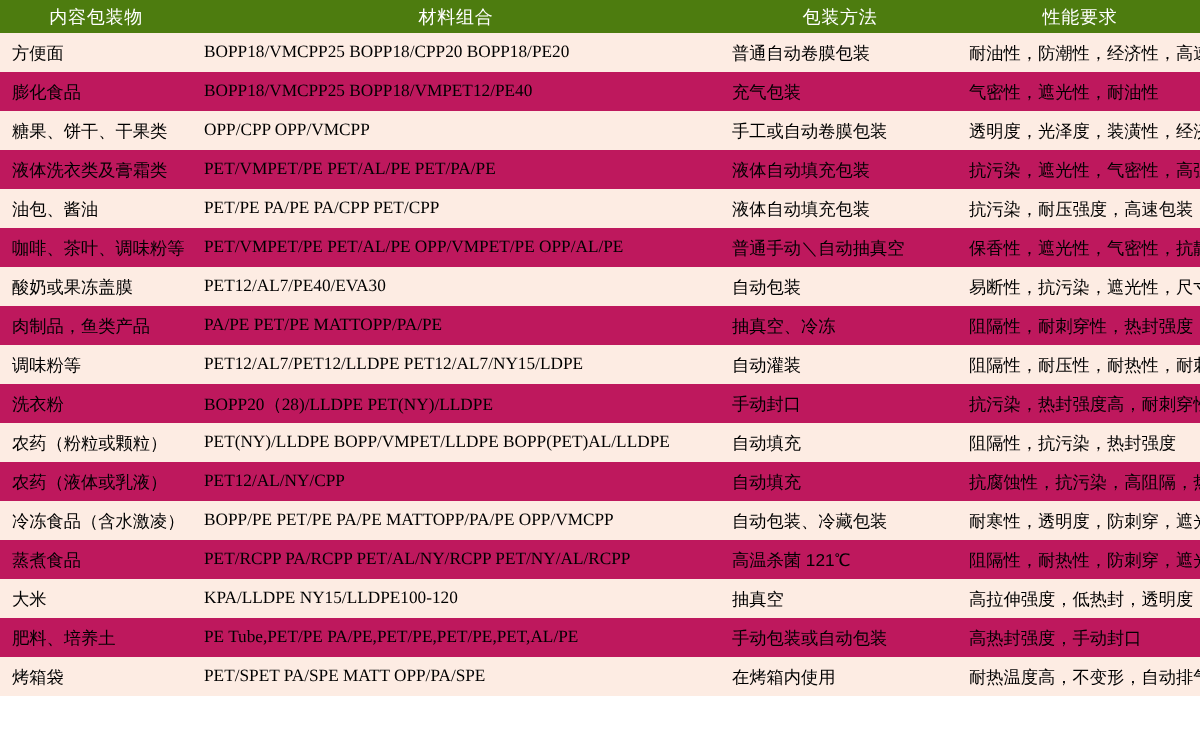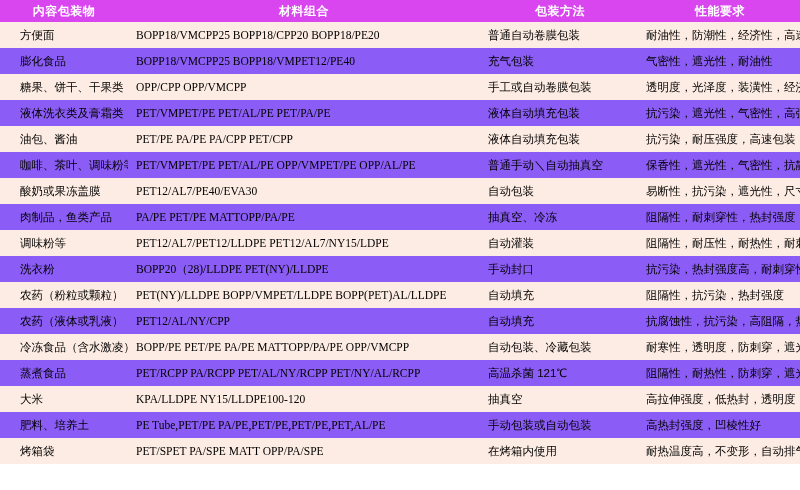--- a/index.html
+++ b/index.html
@@ -17,46 +17,46 @@
     width: 800px;
     border-collapse: collapse;
     table-layout: fixed;
   }
   table.pkg-table col.c1 { width: 128px; }
   table.pkg-table col.c2 { width: 352px; }
   table.pkg-table col.c3 { width: 160px; }
   table.pkg-table col.c4 { width: 160px; }
 
   thead th {
-    background: #d946ef;
+    background: #4d7c0f;
     color: #ffffff;
     font-size: 12px;
-    font-weight: bold;
+    font-weight: normal;
     height: 22px;
     line-height: 22px;
     text-align: center;
     padding: 0;
     border: 0;
     letter-spacing: 0.5px;
   }
   tbody td {
     font-size: 11.5px;
     color: #000000;
     height: 26px;
     padding: 0 4px 0 4px;
     border: 0;
     vertical-align: middle;
     white-space: nowrap;
     overflow: hidden;
   }
   tbody tr.odd td { background: #fdece3; }
-  tbody tr.even td { background: #8b5cf6; }
+  tbody tr.even td { background: #be185d; }
 
   td.col-product {
-    padding-left: 20px;
+    padding-left: 8px;
     text-align: left;
   }
   td.col-material {
     padding-left: 8px;
     text-align: left;
     font-family: Liberation Serif, serif;
     letter-spacing: 0px;
   }
   td.col-method {
     padding-left: 8px;
@@ -174,21 +174,21 @@
     <tr class="odd">
       <td class="col-product">大米</td>
       <td class="col-material">KPA/LLDPE NY15/LLDPE100-120</td>
       <td class="col-method">抽真空</td>
       <td class="col-perf">高拉伸强度，低热封，透明度，手掴强度高</td>
     </tr>
     <tr class="even">
       <td class="col-product">肥料、培养土</td>
       <td class="col-material">PE Tube,PET/PE  PA/PE,PET/PE,PET/PE,PET,AL/PE</td>
       <td class="col-method">手动包装或自动包装</td>
-      <td class="col-perf">高热封强度，凹棱性好</td>
+      <td class="col-perf">高热封强度，手动封口</td>
     </tr>
     <tr class="odd">
       <td class="col-product">烤箱袋</td>
       <td class="col-material">PET/SPET PA/SPE MATT OPP/PA/SPE</td>
       <td class="col-method">在烤箱内使用</td>
       <td class="col-perf">耐热温度高，不变形，自动排气</td>
     </tr>
 
   </tbody>
 </table>

